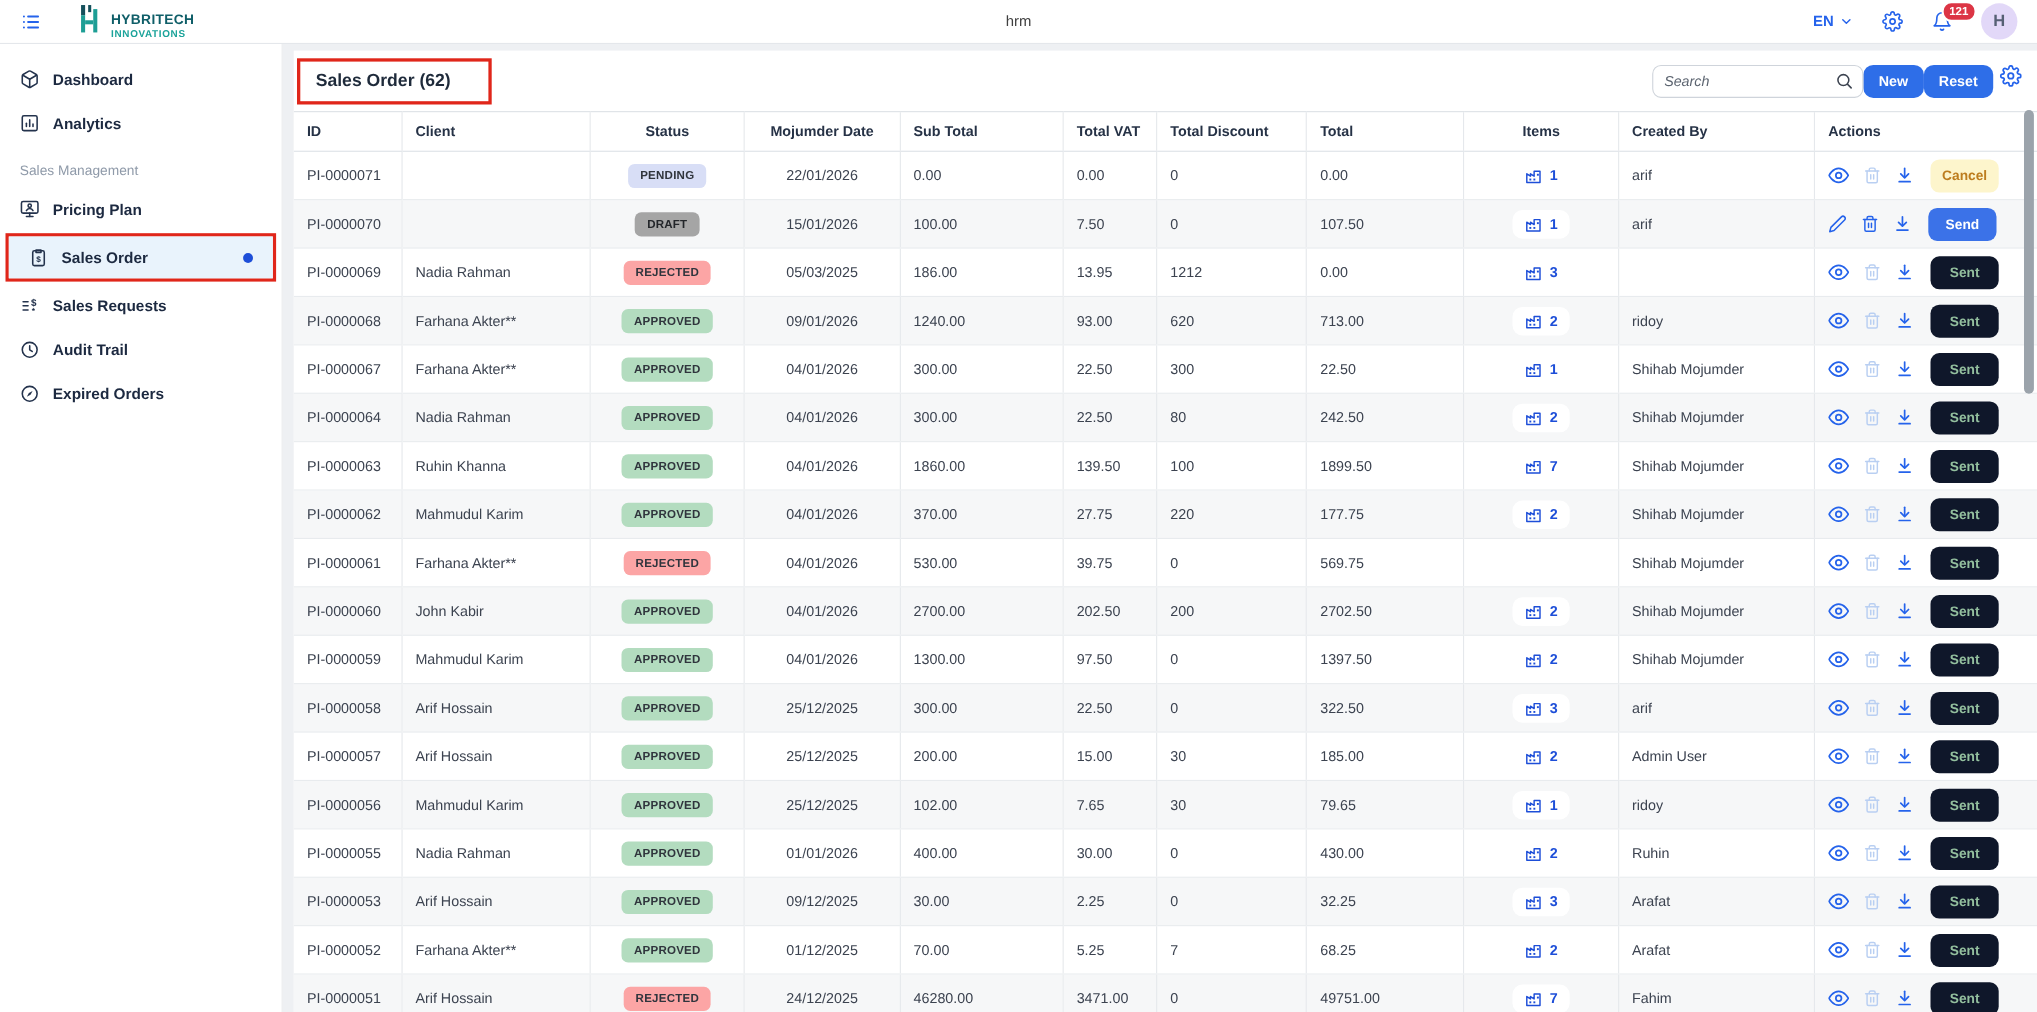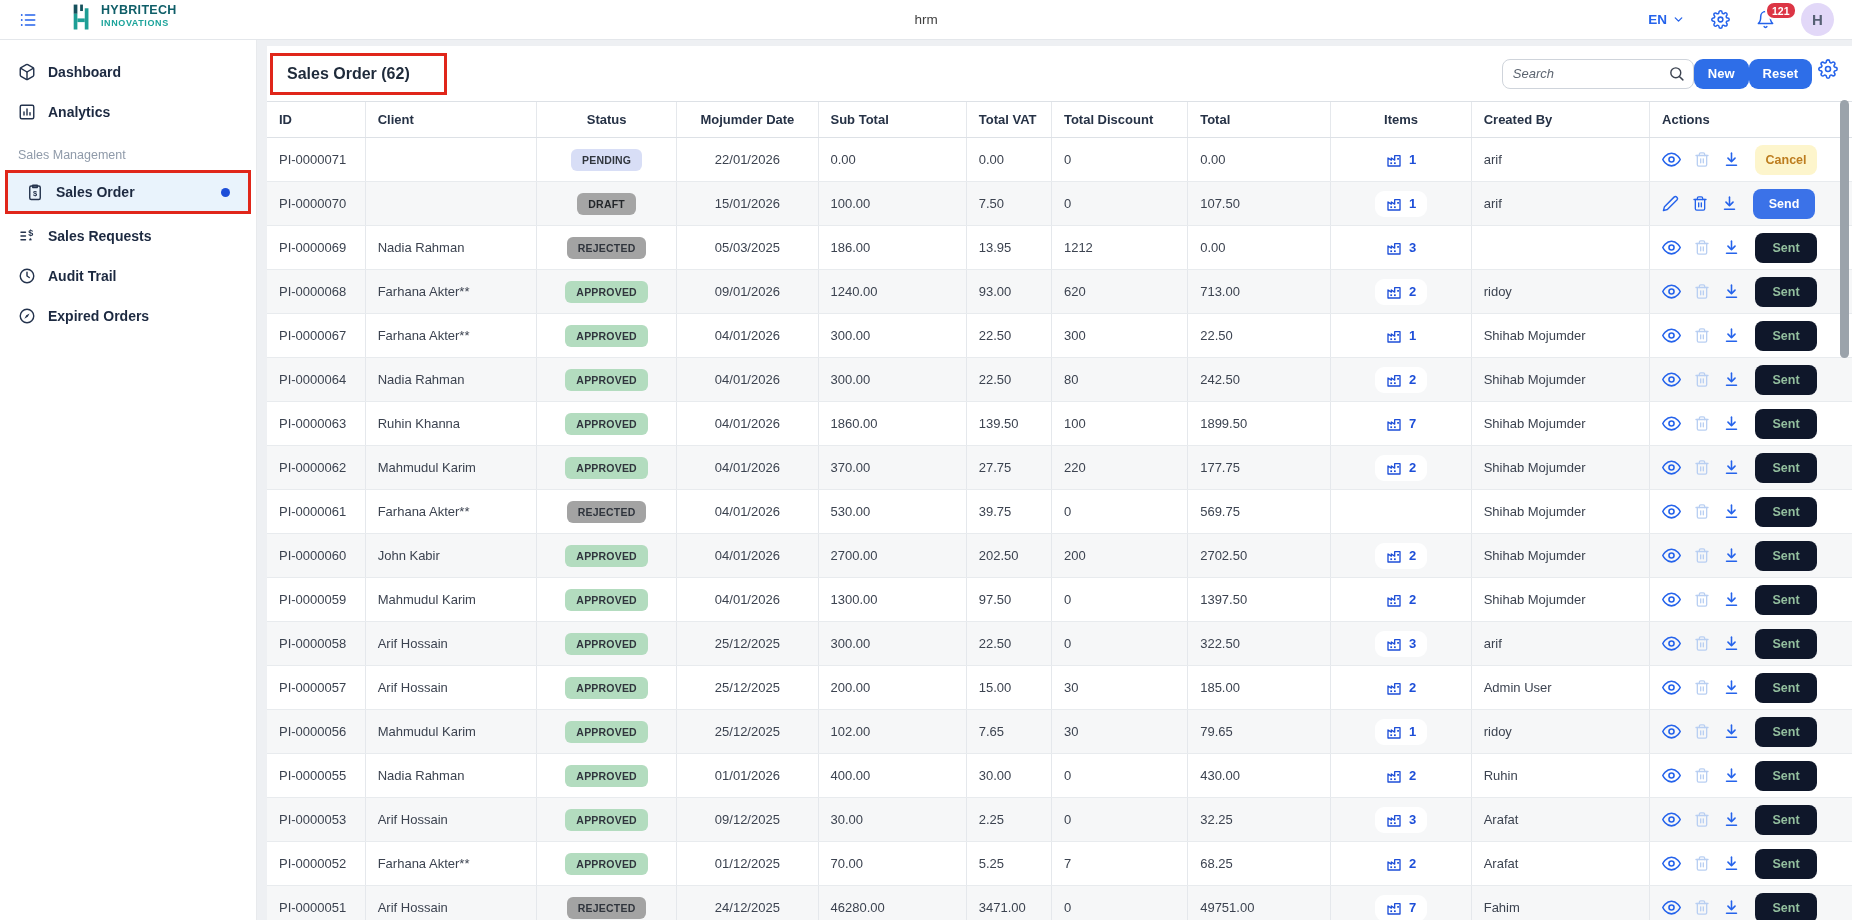--- a/index.html
+++ b/index.html
@@ -3,21 +3,21 @@
 <meta charset="utf-8">
 <style>
   * { margin:0; padding:0; box-sizing:border-box; }
   html,body { width:1852px; height:920px; overflow:hidden; background:#eef0f3;
     font-family:"Liberation Sans","DejaVu Sans",sans-serif; }
 
   
   .topbar { position:relative; height:40px; background:#fff; border-bottom:1px solid #e4e7eb;
     display:flex; align-items:center; padding:0 18px; z-index:5; }
   .menu-btn { color:#2563eb; display:flex; align-items:center; cursor:pointer; }
-  .brand { display:flex; align-items:flex-start; gap:7px; margin-left:32px; }
+  .brand { display:flex; align-items:flex-end; gap:7px; margin-left:32px; }
   .brand-text { line-height:1; }
   .brand-l1 { font-size:12.5px; font-weight:700; color:#0f5e68; letter-spacing:.3px; }
   .brand-l2 { font-size:9px; font-weight:700; color:#1ba39a; letter-spacing:.6px; margin-top:2px; }
   .app-label { position:absolute; left:0; right:0; text-align:center; color:#404040; font-size:13.5px; pointer-events:none; }
   .top-right { margin-left:auto; display:flex; align-items:center; gap:26px; }
   .lang { display:flex; align-items:center; gap:5px; color:#2563eb; font-weight:700; font-size:13.5px; cursor:pointer; }
   .top-icon { color:#2563eb; display:flex; cursor:pointer; }
   .bell-wrap { position:relative; }
   .bell-badge { position:absolute; top:-9px; left:9px; background:#dc3545; color:#fff;
     font-size:10.5px; font-weight:700; padding:1.5px 5px; border-radius:9px; border:2px solid #fff; }
@@ -61,21 +61,21 @@
   th + th, td + td { border-left:1px solid #e5e8ec; }
   th.c-center, td.c-center { text-align:center; }
   tbody td { height:44px; padding:2px 12px; font-size:13px; color:#3c4350; border-bottom:1px solid #e8ebee;
     overflow:hidden; white-space:nowrap; }
   tbody tr:nth-child(even) { background:#f6f7f8; }
 
   .badge { display:inline-block; padding:5px 11px; border-radius:6px; font-size:10.5px; font-weight:700;
     letter-spacing:.2px; color:#30353d; }
   .badge-pending  { background:#d8def6; }
   .badge-draft    { background:#a5a5a5; color:#23262a; }
-  .badge-rejected { background:#a3a3a3; }
+  .badge-rejected { background:#fca5a5; }
   .badge-approved { background:#b3dcbf; }
 
   .items-btn { display:inline-flex; align-items:center; gap:7px; background:#fff; border:none;
     border-radius:9px; padding:5px 11px; cursor:pointer; color:#1d4ed8; font-size:13px; font-weight:700;
     font-family:"Liberation Sans","DejaVu Sans",sans-serif; }
 
   .actions-cell { display:flex; align-items:center; gap:13px; }
   .act-icon { display:flex; color:#2563eb; cursor:pointer; }
   .trash-faded { color:#b9cff2; }
   .trash-solid { color:#2563eb; }
@@ -163,20 +163,32 @@
             <line x1="8" y1="16" x2="8" y2="12"></line>
             <line x1="12" y1="16" x2="12" y2="8"></line>
             <line x1="16" y1="16" x2="16" y2="13"></line>
           </svg>
       </span>
       <span>Analytics</span>
     </div>
 
     <div class="side-section">Sales Management</div>
 
+    <div class="side-item">
+      <span class="s-icon">
+        <svg width="18" height="18" viewBox="0 0 24 24" fill="none" stroke="currentColor" stroke-width="1.9" stroke-linecap="round">
+            <rect x="2" y="3" width="20" height="14" rx="2"></rect>
+            <circle cx="12" cy="8" r="2"></circle>
+            <path d="M8 14c.8-1.8 2.3-2.5 4-2.5s3.2.7 4 2.5"></path>
+            <line x1="8" y1="21" x2="16" y2="21"></line>
+            <line x1="12" y1="17" x2="12" y2="21"></line>
+          </svg>
+      </span>
+      <span>Pricing Plan</span>
+    </div>
 
     <div class="red-box-side">
       <div class="side-item active">
         <span class="s-icon">
           <svg width="18" height="18" viewBox="0 0 24 24" fill="none" stroke="currentColor" stroke-width="1.9" stroke-linecap="round" stroke-linejoin="round">
               <rect x="5" y="4" width="14" height="18" rx="2"></rect>
               <path d="M9 4V3h6v3H9z"></path>
               <text x="12" y="17" text-anchor="middle" font-size="10" font-weight="bold" fill="currentColor" stroke="none" font-family="Liberation Sans, sans-serif">$</text>
             </svg>
         </span>

